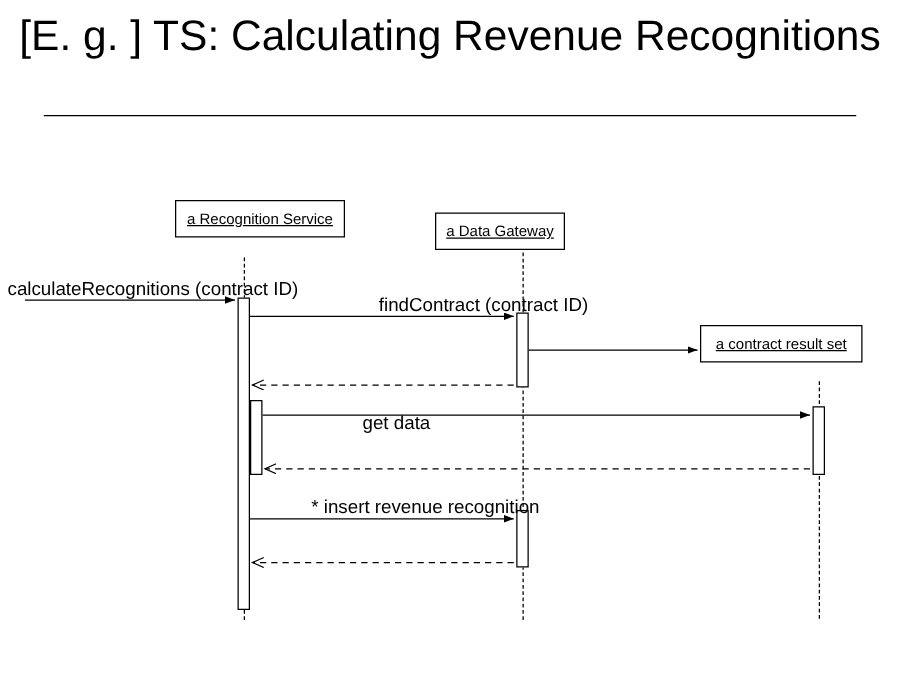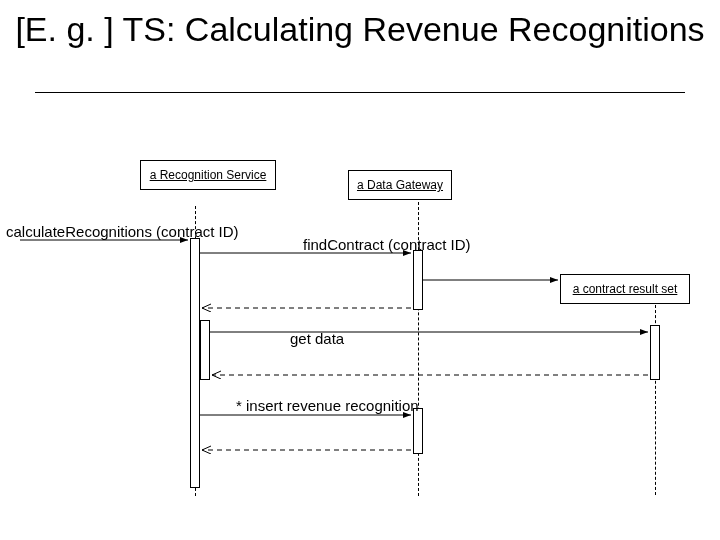--- a/index.html
+++ b/index.html
@@ -78,38 +78,38 @@
 <div class="title-underline"></div>
 
 <div class="diagram">
 
   <div class="obj-box" style="left:140px; top:0; width:136px;">
     <span class="obj-text">a Recognition Service</span>
   </div>
   <div class="obj-box" style="left:348px; top:10px; width:104px;">
     <span class="obj-text">a Data Gateway</span>
   </div>
-  <div class="obj-box" style="left:560px; top:114px; width:130px;">
+  <div class="obj-box" style="left:560px; top:100px; width:130px;">
     <span class="obj-text">a contract result set</span>
   </div>
 
   <div class="lifeline" style="left:195px; top:46px; height:290px;"></div>
   <div class="lifeline" style="left:418px; top:42px; height:294px;"></div>
   <div class="lifeline" style="left:655px; top:145px; height:190px;"></div>
 
   <div class="activation" style="left:190px; top:78px; height:250px;"></div>
   <div class="activation" style="left:200px; top:160px; height:60px;"></div>
   <div class="activation" style="left:413px; top:90px; height:60px;"></div>
   <div class="activation" style="left:413px; top:248px; height:46px;"></div>
   <div class="activation" style="left:650px; top:165px; height:55px;"></div>
 
   <div class="msg-label" style="left:6px; top:63px;">calculateRecognitions (contract ID)</div>
   <div class="msg-label" style="left:259px; top:76px;margin-left:44px;">findContract (contract ID)</div>
   <div class="msg-label" style="left:290px; top:170px;">get data</div>
-  <div class="msg-label" style="left:236px; top:237px;text-align:right;">* insert revenue recognition</div>
+  <div class="msg-label" style="left:249px; top:237px;text-align:right;">* insert revenue recognition</div>
 
   <svg class="arrows">
     <defs>
       <marker id="ah" markerWidth="10" markerHeight="10" refX="8" refY="3" orient="auto">
         <path d="M0,0 L8,3 L0,6 Z" fill="#000"></path>
       </marker>
       <marker id="ahOpen" markerWidth="12" markerHeight="12" refX="9" refY="4" orient="auto">
         <path d="M0,0 L9,4 L0,8" fill="none" stroke="#000" stroke-width="1"></path>
       </marker>
     </defs>

